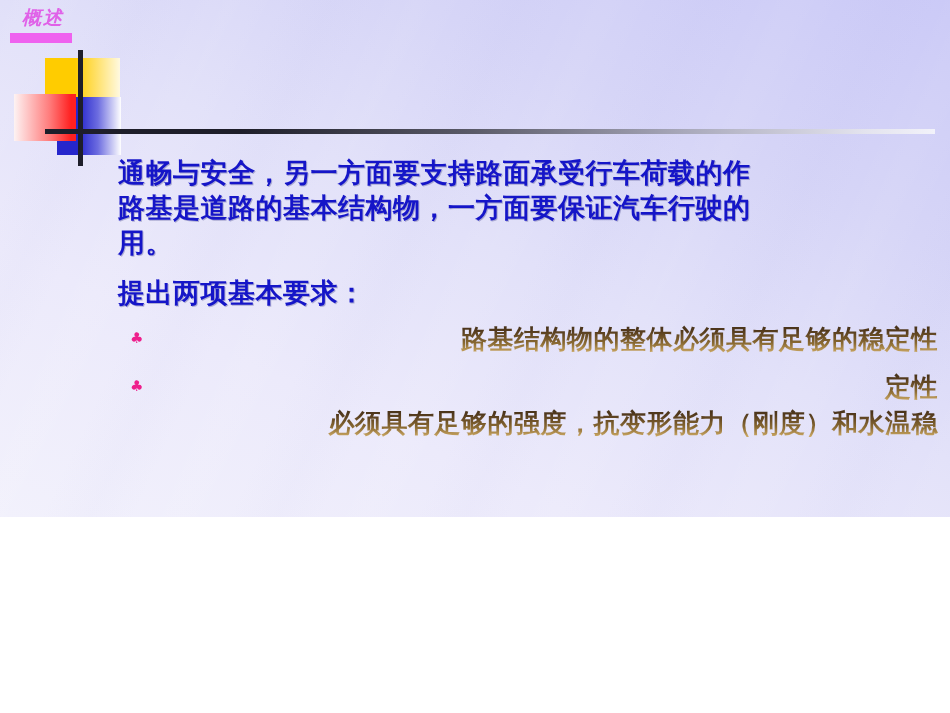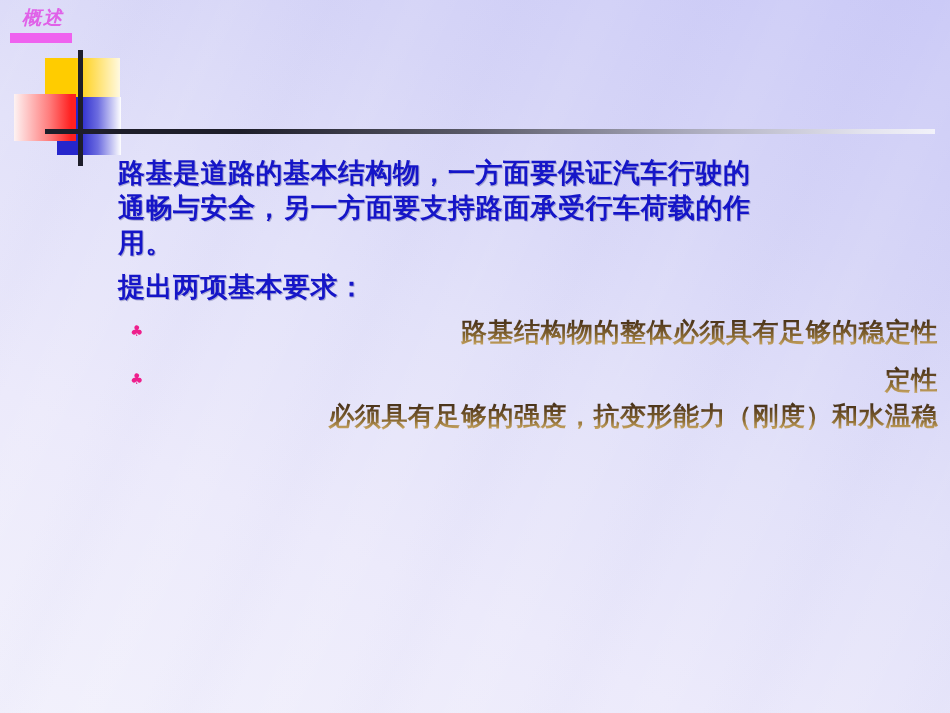--- a/index.html
+++ b/index.html
@@ -9,21 +9,21 @@
   body {
     width: 950px;
     height: 713px;
     overflow: hidden;
     font-family: "Liberation Serif", "DejaVu Serif", serif;
   }
 
   #slide {
     position: relative;
     width: 950px;
-    height: 713px;
+    height: 517px;
     background: linear-gradient(25deg, #f2f1fc 0%, #eceafb 28%, #e2e1f9 52%, #d6d5f7 74%, #cbcaf7 100%);
     overflow: hidden;
   }
 
   
   #slide::before {
     content: "";
     position: absolute;
     inset: 0;
     background: repeating-linear-gradient(
@@ -168,22 +168,23 @@
     letter-spacing: 0.5px;
     text-shadow: 1px 1px 0 rgba(40,40,120,0.30);
     margin: 0 0 2px 0;
   }
 
   .para-blue.tight {
     margin-bottom: 0;
   }
 
   .lead-in {
-    margin-top: 9px;
+    margin-top: 16px;
     margin-bottom: 10px;
+    font-family: Liberation Serif, serif;
   }
 
   .bullet-row {
     display: flex;
     align-items: flex-start;
     margin-top: 8px;
   }
   .bullet-mark {
     flex: 0 0 auto;
     width: 54px;
@@ -233,22 +234,22 @@
     <div class="sq sq-blue"></div>
     <div class="sq sq-red"></div>
     <div class="rule-v"></div>
   </div>
   <div class="rule-h"></div>
 
 
   <div class="body-block">
 
 
+    <p class="para-blue tight">通畅与安全，另一方面要支持路面承受行车荷载的作</p>
     <p class="para-blue tight">路基是道路的基本结构物，一方面要保证汽车行驶的</p>
-    <p class="para-blue tight">通畅与安全，另一方面要支持路面承受行车荷载的作</p>
     <p class="para-blue tight">用。</p>
 
     <p class="para-blue lead-in">提出两项基本要求：</p>
 
     <div class="bullet-row">
       <div class="bullet-mark">♣</div>
       <div class="bullet-body">
         <p class="para-tan">路基结构物的整体必须具有足够的稳定性</p>
       </div>
     </div>

